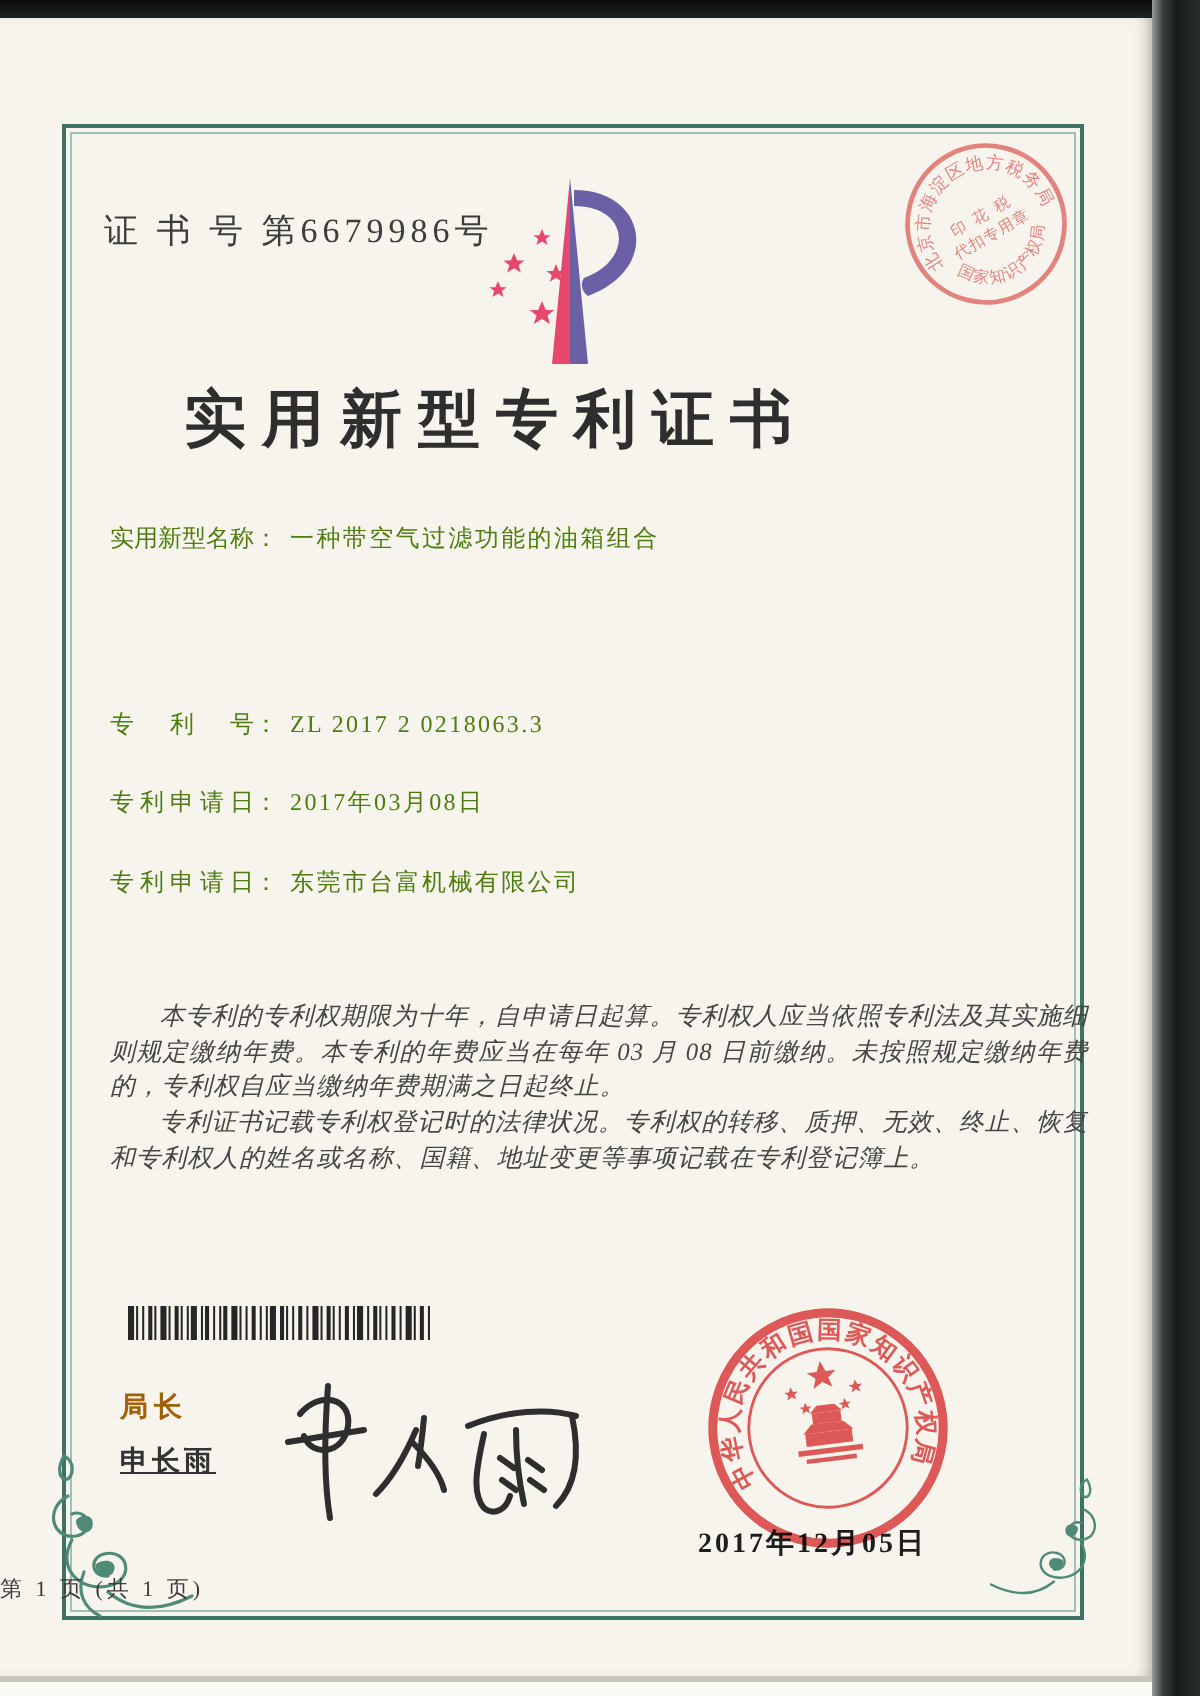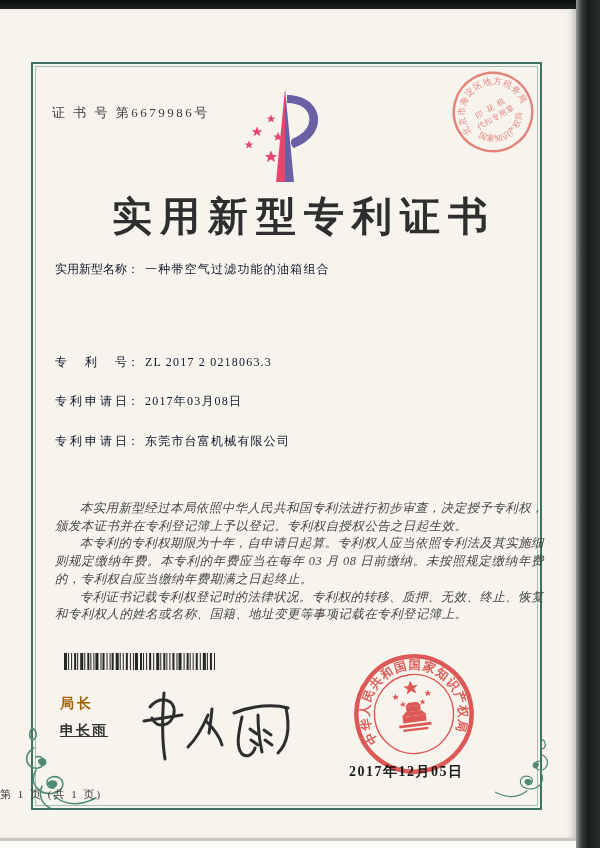--- a/index.html
+++ b/index.html
@@ -17,25 +17,25 @@
   .edge-bottom-white{position:absolute;left:0;top:841px;width:576px;height:7px;background:#fbfaf7;z-index:8;}
   
   .paper{position:absolute;left:0;top:9px;width:576px;height:829px;
     background:#f7f4ed;box-shadow:inset -6px 0 8px -5px rgba(60,65,62,.45);}
   
   .frame{position:absolute;left:31px;top:53px;width:507px;height:744px;
     border:2px solid #3f7263;z-index:1;}
   .frame::before{content:"";position:absolute;inset:2px;border:1px solid #9fc0b2;}
   .ornament{position:absolute;z-index:2;}
   
-  .cert-no{position:absolute;left:52px;top:95px;font-size:13px;letter-spacing:2.5px;color:#3d3d3d;z-index:2;}
+  .cert-no{position:absolute;left:52px;top:95px;font-size:17px;letter-spacing:2.5px;color:#3d3d3d;z-index:2;}
   .logo{position:absolute;left:235px;top:77px;z-index:2;}
-  .title{position:absolute;left:0;top:180px;width:496px;text-align:right;
-    font-size:40px;font-weight:600;letter-spacing:8px;color:#2e2e2e;z-index:2;margin:0;}
-  .row{position:absolute;left:55px;font-size:12px;color:#0f172a;z-index:2;white-space:nowrap;}
+  .title{position:absolute;left:0;top:180px;width:496px;text-align:center;
+    font-size:31px;font-weight:600;letter-spacing:8px;color:#2e2e2e;z-index:2;margin:0;}
+  .row{position:absolute;left:55px;font-size:12px;color:#4d7c0f;z-index:2;white-space:nowrap;}
   .flabel{display:inline-block;width:72px;text-align:justify;text-align-last:justify;letter-spacing:0;}
   .fcolon{margin-right:6px;}
   .fvalue{letter-spacing:1.2px;}
   .paras{position:absolute;left:55px;top:491px;width:489px;z-index:2;
     font-size:12.4px;line-height:17.7px;color:#464646;text-align:justify;font-style:italic;letter-spacing:.5px;}
   .paras p{margin:0;text-indent:2em;}
   .barcode{position:absolute;left:64px;top:644px;z-index:2;}
   .signoff-role{position:absolute;left:60px;top:686px;font-size:14px;font-weight:600;letter-spacing:3px;
     color:#a16207;z-index:2;font-family:"Liberation Sans","DejaVu Sans",sans-serif;}
   .signoff-name{position:absolute;left:60px;top:713px;font-size:14px;font-weight:600;letter-spacing:2px;
@@ -127,21 +127,20 @@
     <span class="flabel">专利号</span><span class="fcolon">：</span><span class="fvalue">ZL 2017 2 0218063.3</span>
   </div>
   <div class="row" style="top:384px">
     <span class="flabel">专利申请日</span><span class="fcolon">：</span><span class="fvalue">2017年03月08日</span>
   </div>
   <div class="row" style="top:424px">
     <span class="flabel">专利申请日</span><span class="fcolon">：</span><span class="fvalue">东莞市台富机械有限公司</span>
   </div>
 
   <div class="paras">
-    <p>本实用新型经过本局依照中华人民共和国专利法进行初步审查，决定授予专利权，颁发本证书并在专利登记簿上予以登记。专利权自授权公告之日起生效。</p>
     <p>本专利的专利权期限为十年，自申请日起算。专利权人应当依照专利法及其实施细则规定缴纳年费。本专利的年费应当在每年 03 月 08 日前缴纳。未按照规定缴纳年费的，专利权自应当缴纳年费期满之日起终止。</p>
     <p>专利证书记载专利权登记时的法律状况。专利权的转移、质押、无效、终止、恢复和专利权人的姓名或名称、国籍、地址变更等事项记载在专利登记簿上。</p>
   </div>
 
   <svg class="barcode" width="152" height="17" viewBox="0 0 150 16" preserveAspectRatio="none">
     <g fill="#262626">
       <rect x="0" width="3" height="16"></rect>
         <rect x="4" width="1" height="16"></rect>
         <rect x="7" width="1" height="16"></rect>
       <rect x="10" width="2" height="16"></rect>

